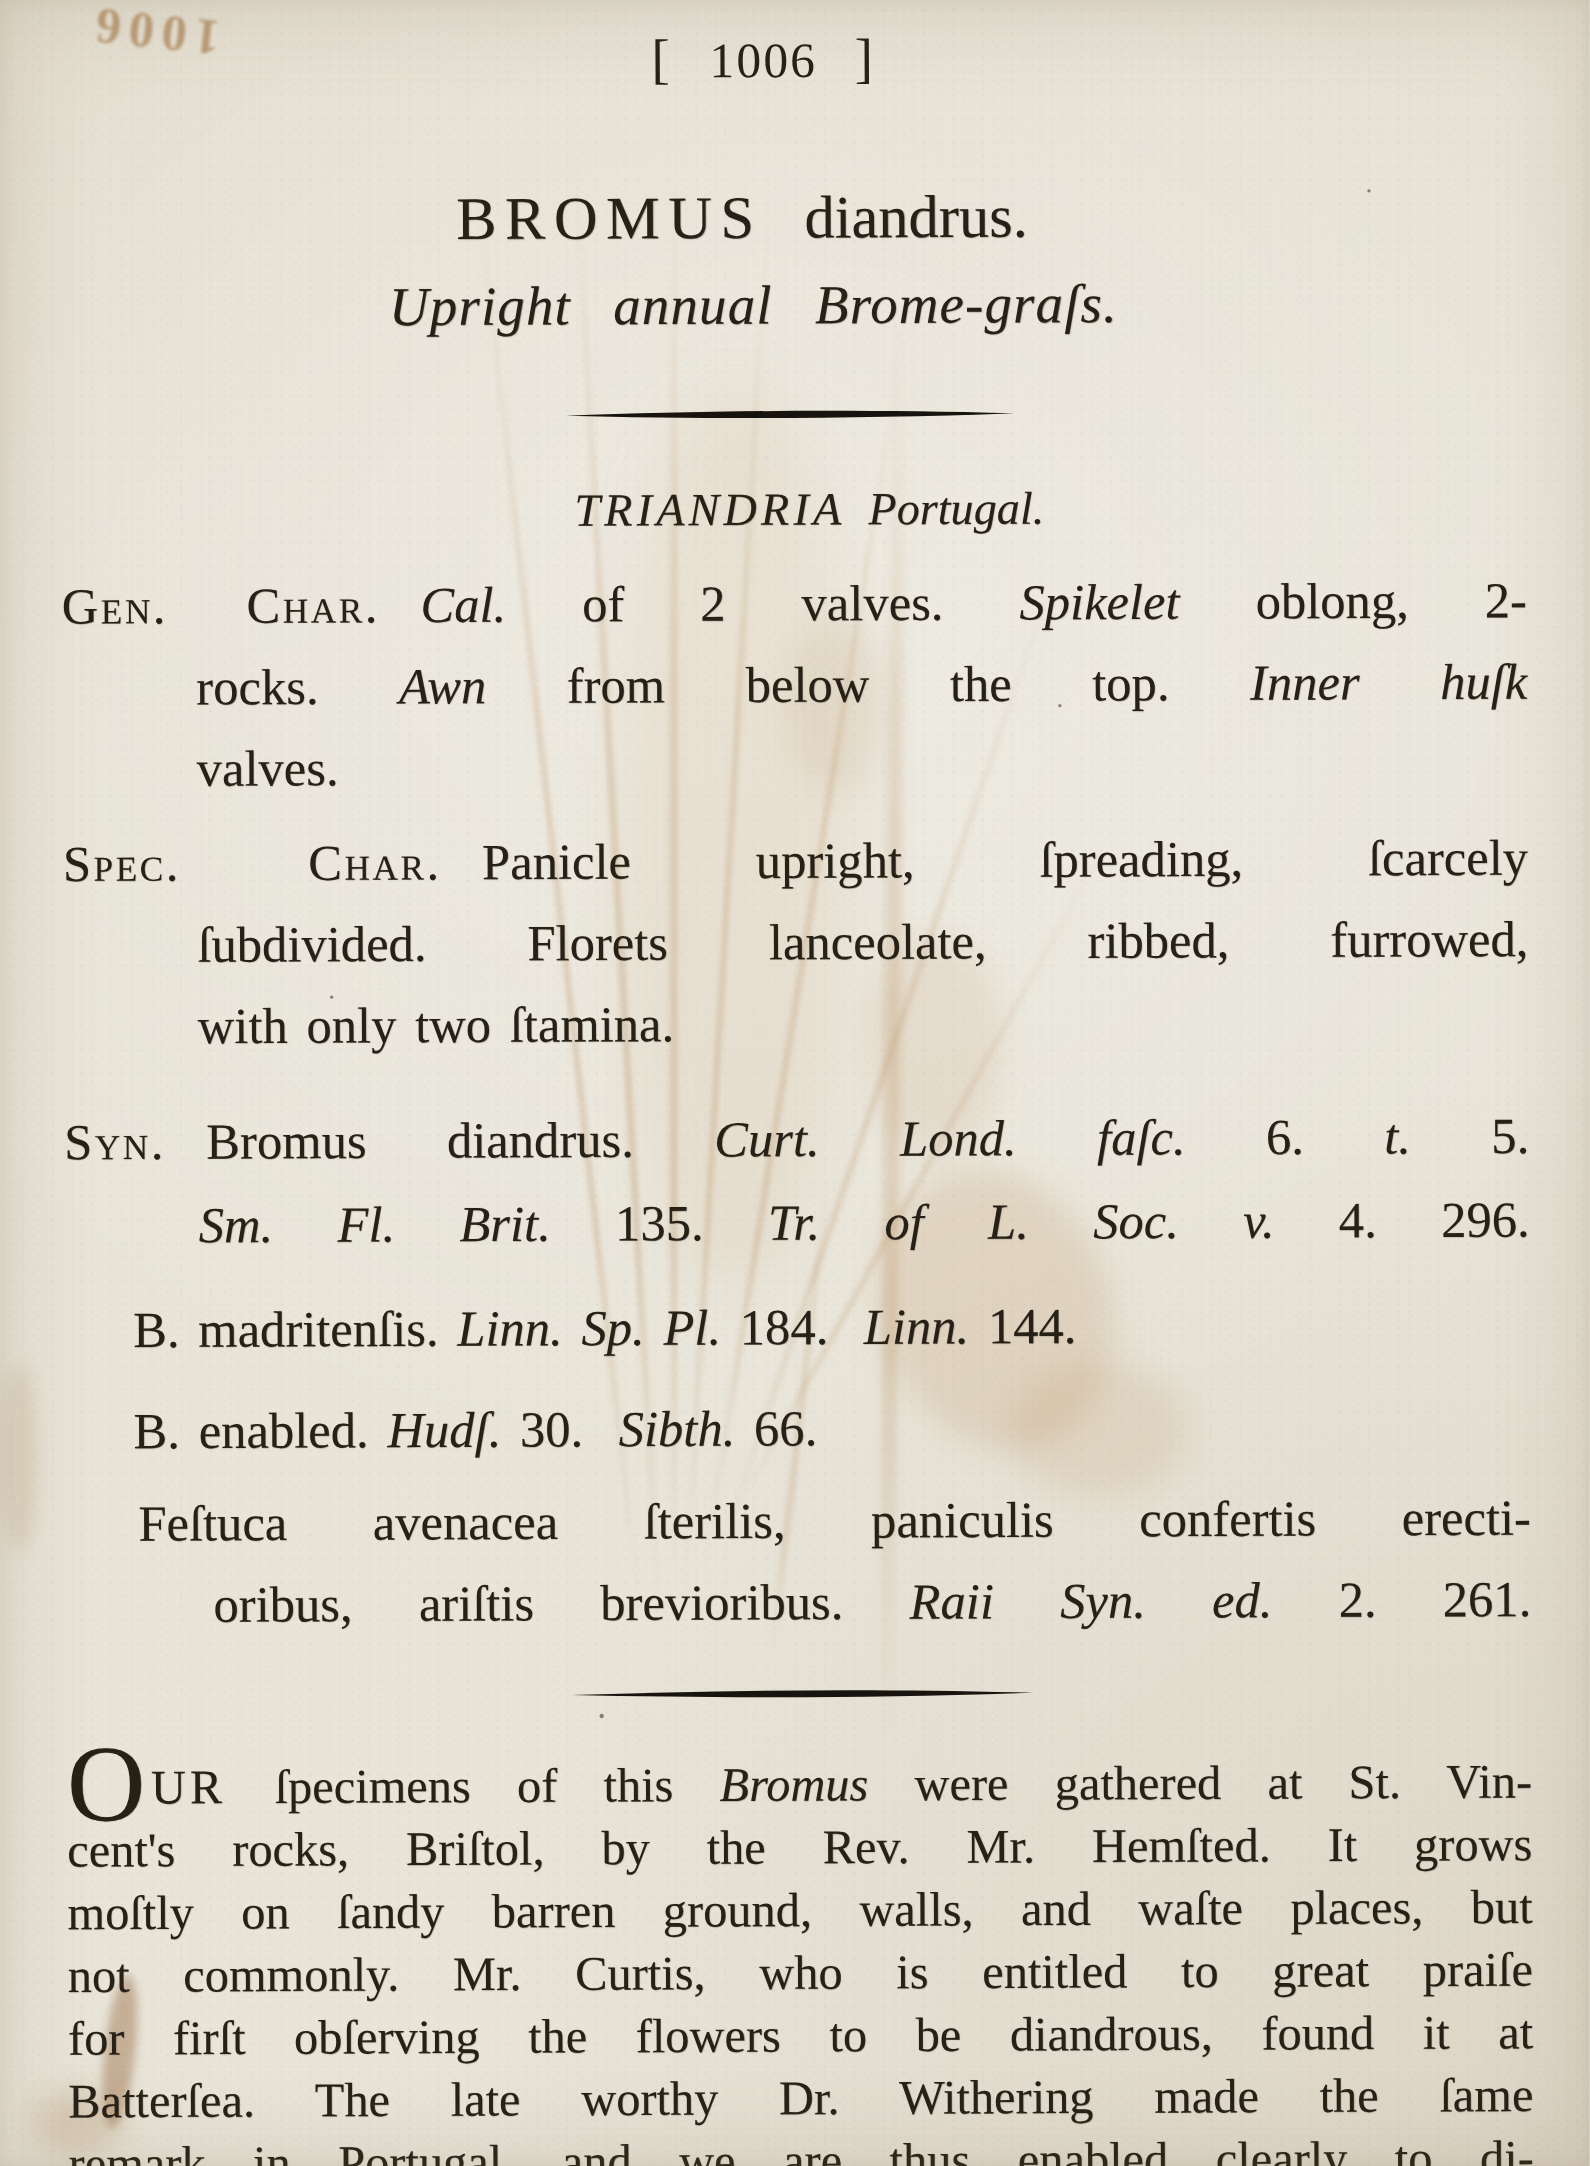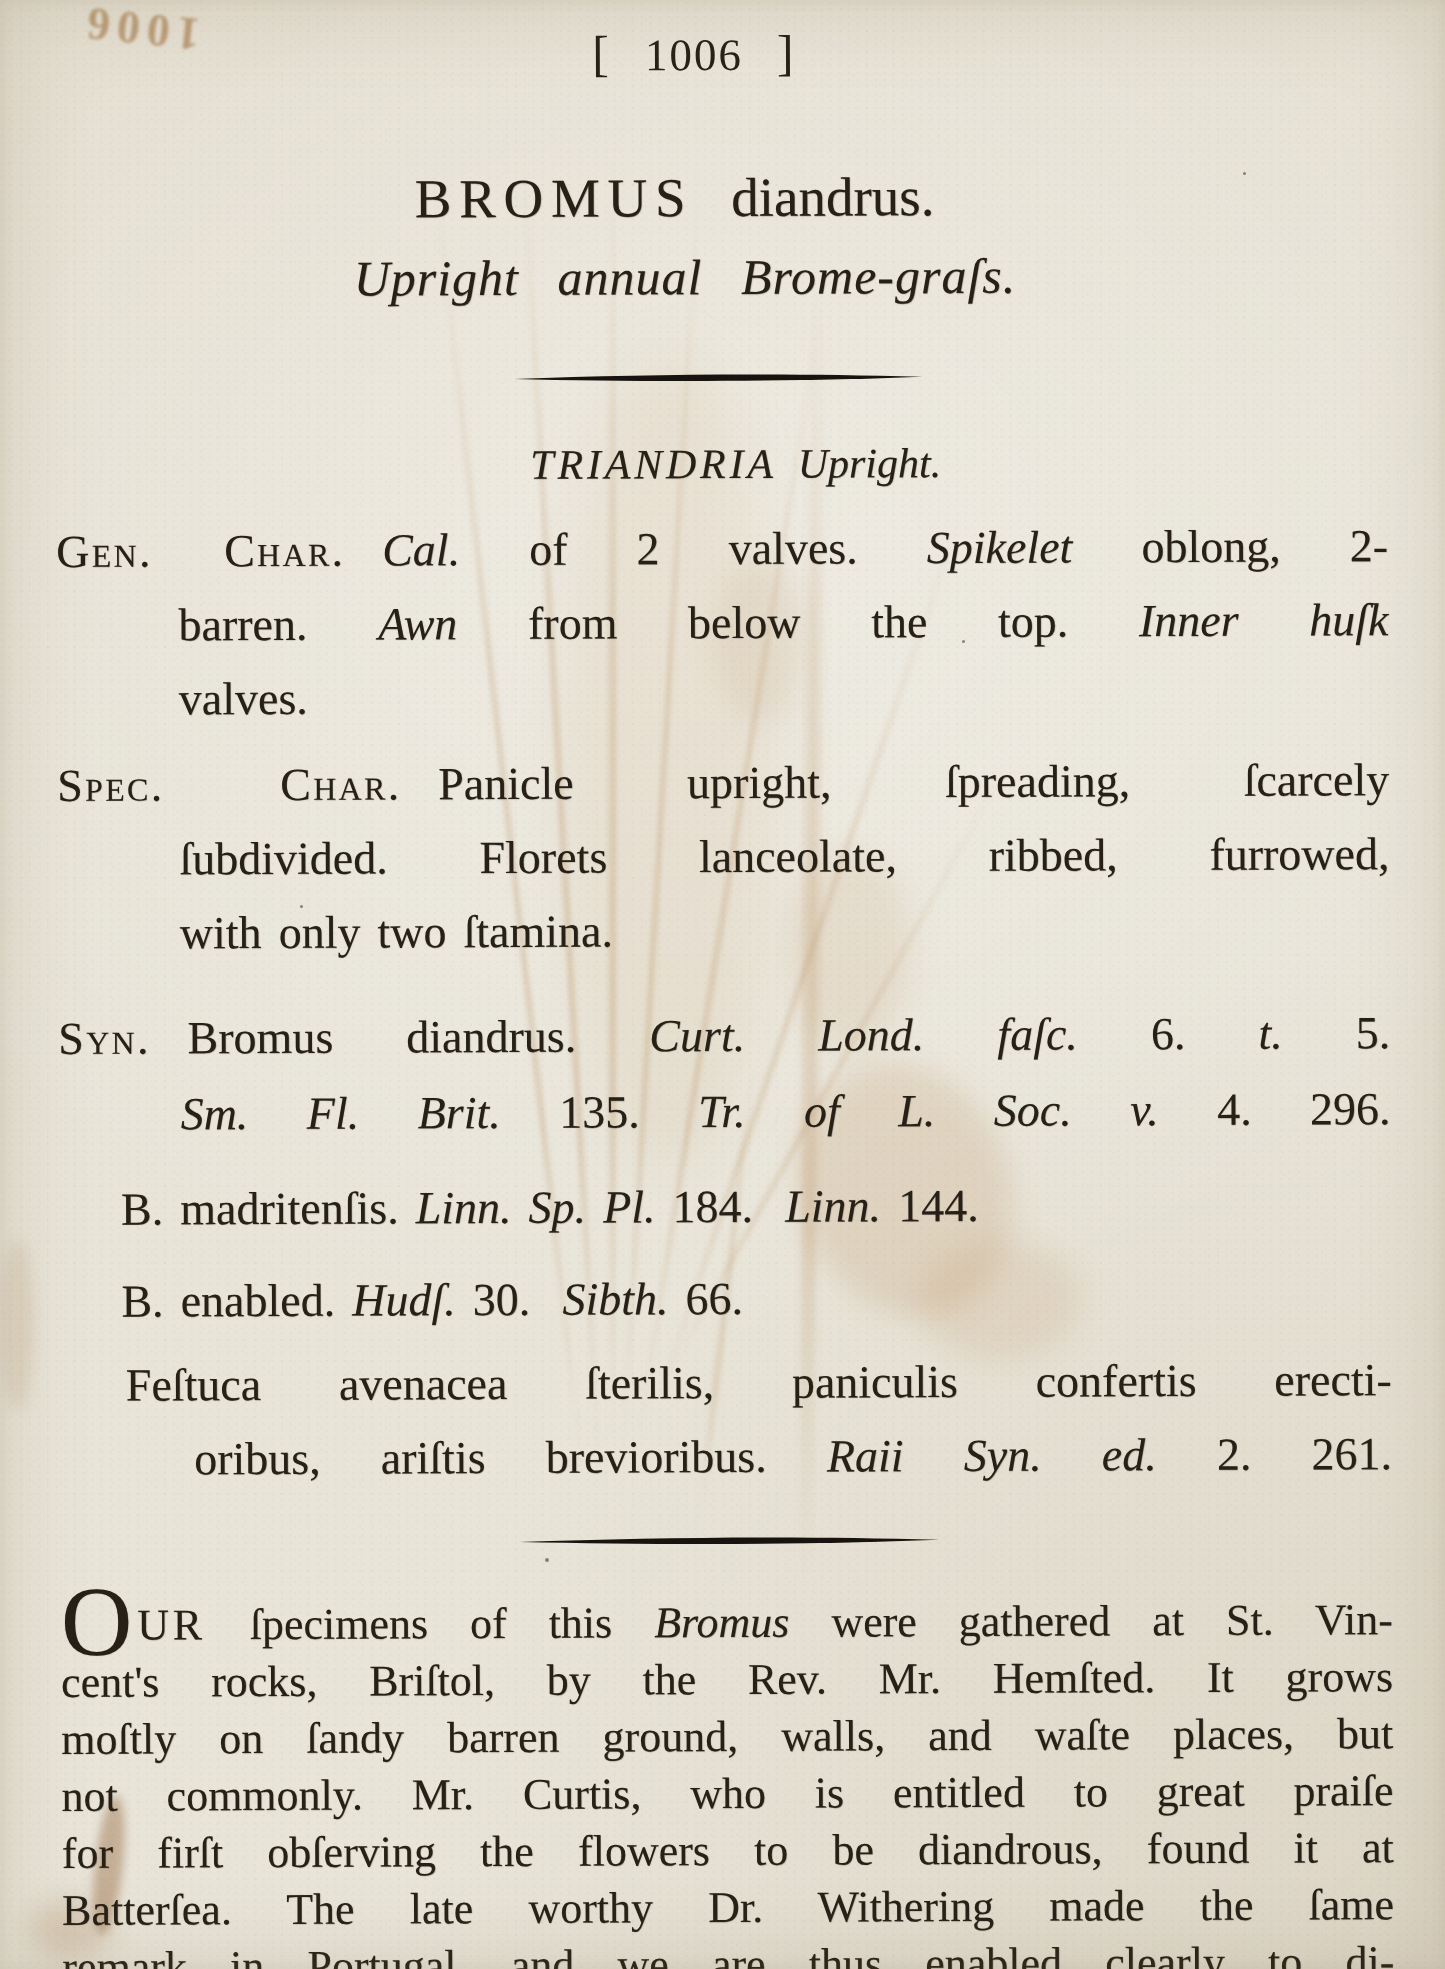--- a/index.html
+++ b/index.html
@@ -130,26 +130,26 @@
 
     <h2 class="abs centered subtitle" style="margin:0;font-weight:normal;">Upright annual Brome-graſs.</h2>
 
     <div class="rule rule-1">
       <svg width="412" height="12" viewBox="0 0 412 12">
         <path d="M2 6 C 130 2.2, 250 0.8, 410 5.6 C 260 10.6, 120 9.4, 2 6 Z" fill="#17130e"></path>
       </svg>
     </div>
 
     <div class="abs classification">
-      <div class="pline"><span class="seg-ic">TRIANDRIA</span><span class="seg-i">Upright.</span></div>
+      <div class="pline"><span class="seg-ic">TRIANDRIA</span><span class="seg-i">Portugal.</span></div>
     </div>
 
     <section class="abs sec-gen">
       <div class="pline just"><span class="seg-sc">Gen. Char.</span><span class="seg-i">Cal.</span><span class="seg-r"> of 2 valves.  </span><span class="seg-i">Spikelet</span><span class="seg-r"> oblong, 2-</span></div>
-      <div class="pline just ind1"><span class="seg-r">barren.  </span><span class="seg-i">Awn</span><span class="seg-r"> from below the top.  </span><span class="seg-i">Inner huſk</span></div>
+      <div class="pline just ind1"><span class="seg-r">rocks.  </span><span class="seg-i">Awn</span><span class="seg-r"> from below the top.  </span><span class="seg-i">Inner huſk</span></div>
       <div class="pline ind1"><span class="seg-r">valves.</span></div>
     </section>
 
     <section class="abs sec-spec">
       <div class="pline just"><span class="seg-sc">Spec. Char.</span><span class="seg-r">Panicle upright, ſpreading, ſcarcely</span></div>
       <div class="pline just ind1"><span class="seg-r">ſubdivided.  Florets lanceolate, ribbed, furrowed,</span></div>
       <div class="pline ind1"><span class="seg-r">with only two ſtamina.</span></div>
     </section>
 
     <section class="abs sec-syn">

